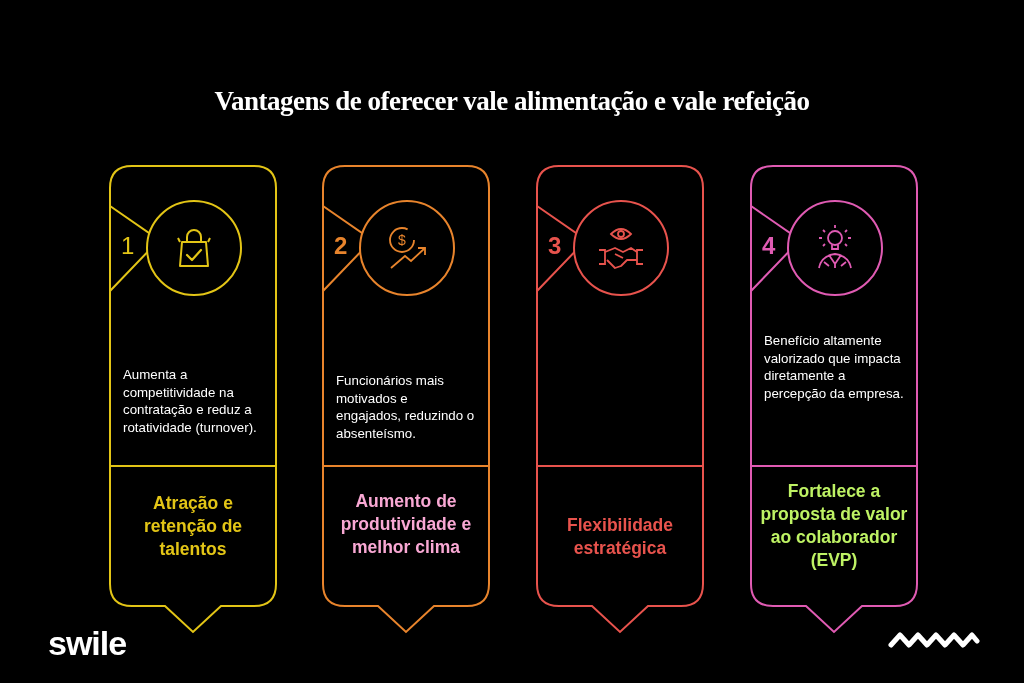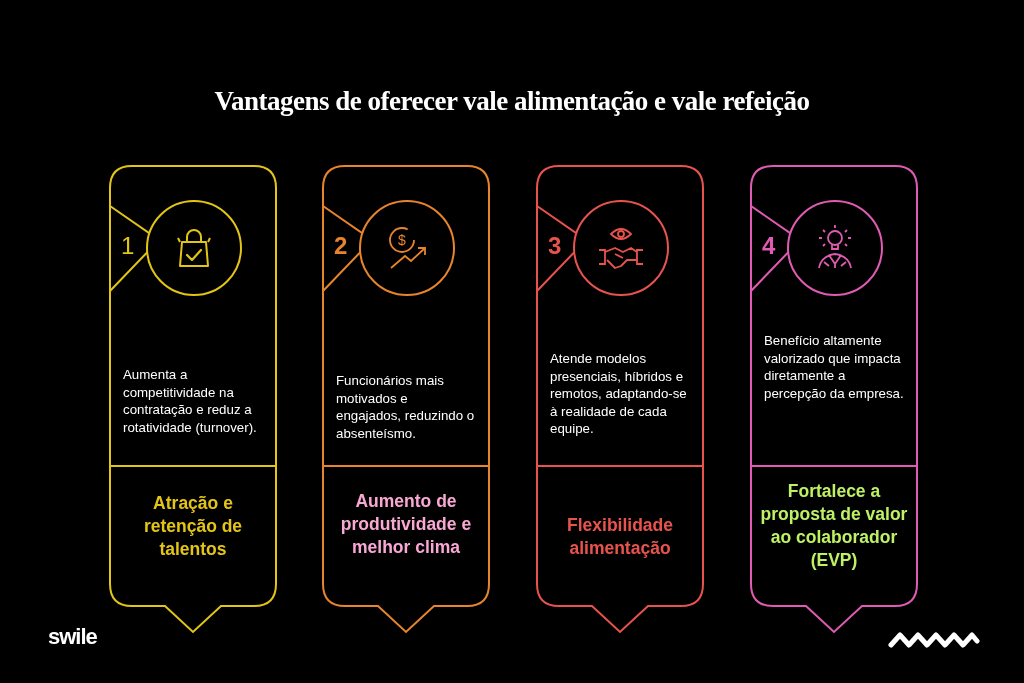--- a/index.html
+++ b/index.html
@@ -5,21 +5,21 @@
   html, body { margin:0; padding:0; background:#000; }
   body { width:1024px; height:683px; position:relative; overflow:hidden; font-family:"Liberation Sans", sans-serif; color:#fff; }
   .title { position:absolute; left:0; top:86px; width:1024px; text-align:center; font-family:Liberation Serif, serif; font-weight:700; font-size:27px; letter-spacing:-0.5px; color:#fff; }
   .card { position:absolute; top:164px; width:168px; height:470px; }
   .card svg.frame { position:absolute; left:0; top:0; overflow:visible; }
   .num { position:absolute; left:12px; top:68px; font-size:24px; font-weight:700; }
   .num.thin { font-weight:400; }
   .icon { position:absolute; left:61px; top:60px; width:48px; height:48px; }
   .desc { position:absolute; left:14px; width:140px; text-align:left; font-size:13.3px; line-height:17.5px; color:#fff; }
   .head { position:absolute; left:8px; width:152px; text-align:center; font-size:17.5px; font-weight:700; line-height:23px; }
-  .logo { position:absolute; left:48px; top:624px; font-size:22px; font-weight:700; color:#fff; letter-spacing:-1px; }
+  .logo { position:absolute; left:48px; top:624px; font-size:34px; font-weight:700; color:#fff; letter-spacing:-1px; }
   .wave { position:absolute; left:888px; top:629px; }
 </style>
 </head>
 <body>
 
 <div class="title">Vantagens de oferecer vale alimentação e vale refeição</div>
 
 <div id="cards">
     <div class="card" style="left: 109px;">
       <svg class="frame" width="168" height="470" viewBox="0 0 168 470">
@@ -62,22 +62,21 @@
         <polyline points="1,42 50,76 1,127" fill="none" stroke="#E8534D" stroke-width="2"></polyline>
         <circle cx="85" cy="84" r="47" fill="#000" stroke="#E8534D" stroke-width="2"></circle>
       </svg>
       <div class="num" style="color:#E8534D">3</div>
       <svg class="icon" viewBox="0 0 48 48">
         <path d="M14 10 Q24 0 34 10 Q24 20 14 10 Z" fill="none" stroke="#E8534D" stroke-width="1.8"></path>
         <circle cx="24" cy="10" r="3" fill="none" stroke="#E8534D" stroke-width="1.8"></circle>
         <path d="M2 26 H8 V40 H2 M46 26 H40 V40 H46" fill="none" stroke="#E8534D" stroke-width="1.8"></path>
         <path d="M8 28 L18 24 L26 28 L34 24 L40 28 M10 36 L18 44 L24 42 L30 36 L40 36 M18 30 L26 34" fill="none" stroke="#E8534D" stroke-width="1.8" stroke-linejoin="round"></path>
       </svg>
-      <div class="desc" style="top:186px">Atende modelos presenciais, híbridos e remotos, adaptando-se à realidade de cada equipe.</div>
-      <div class="head" style="top:350px;color:#E8534D">Flexibilidade alimentação</div>
+      <div class="head" style="top:350px;color:#E8534D">Flexibilidade estratégica</div>
     </div>
     <div class="card" style="left: 750px;">
       <svg class="frame" width="168" height="470" viewBox="0 0 168 470">
         <path d="M1 24 Q1 2 23 2 H145 Q167 2 167 24 V420 Q167 442 145 442 H112 L84 468 L56 442 H23 Q1 442 1 420 Z" fill="none" stroke="#E05BB3" stroke-width="2"></path>
         <line x1="1" y1="302" x2="167" y2="302" stroke="#E05BB3" stroke-width="2"></line>
         <polyline points="1,42 50,76 1,127" fill="none" stroke="#E05BB3" stroke-width="2"></polyline>
         <circle cx="85" cy="84" r="47" fill="#000" stroke="#E05BB3" stroke-width="2"></circle>
       </svg>
       <div class="num" style="color:#E05BB3">4</div>
       <svg class="icon" viewBox="0 0 48 48">

